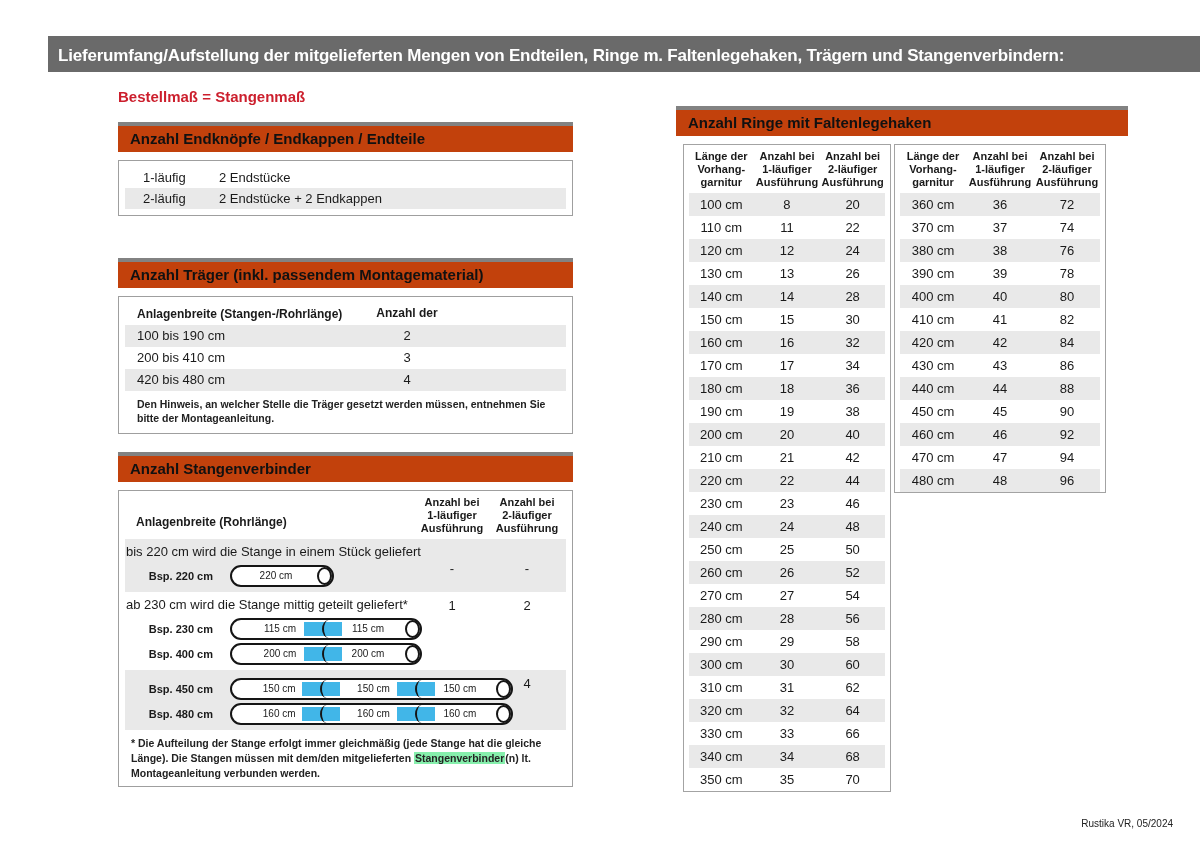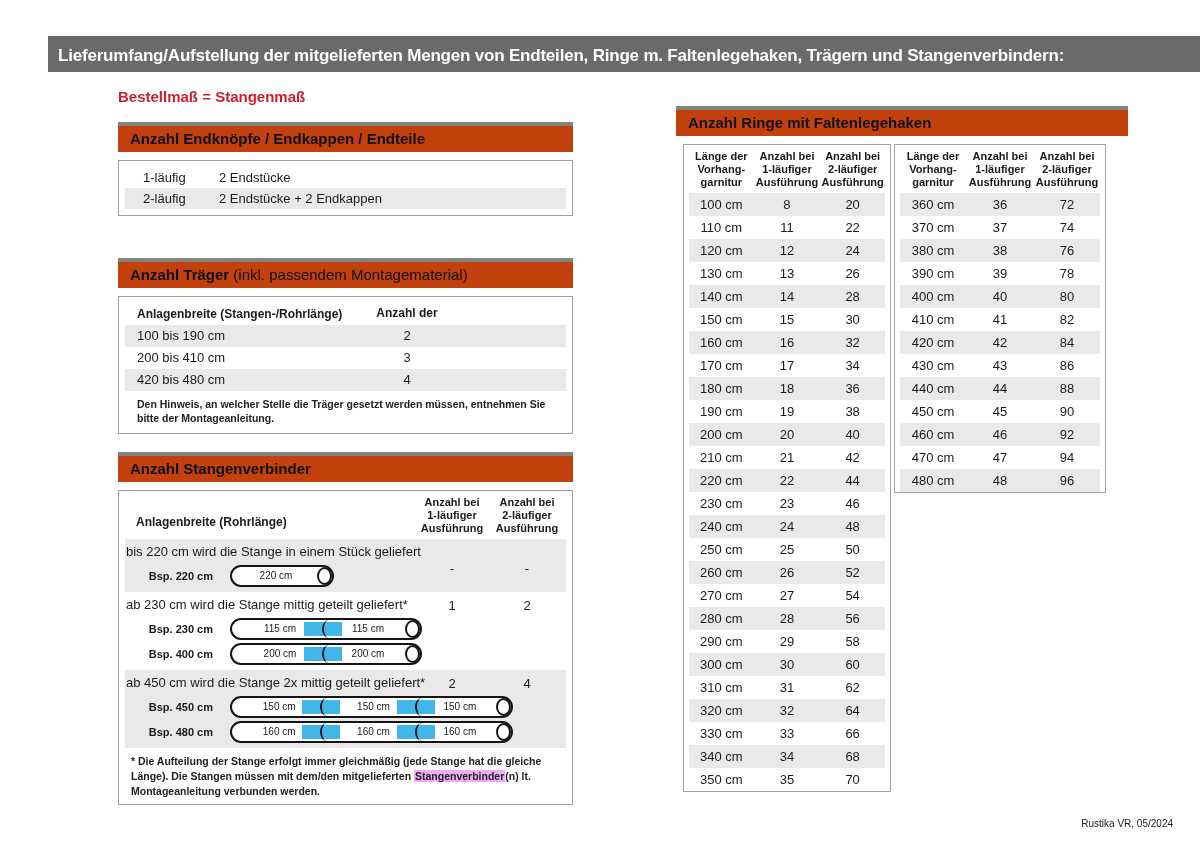--- a/index.html
+++ b/index.html
@@ -13,21 +13,21 @@
 
   
   .left-col{position:absolute;left:118px;top:88px;width:455px;}
   .right-col{position:absolute;left:676px;top:106px;width:452px;}
 
   .subtitle{color:#cc1f2d;font-weight:bold;font-size:15px;margin:0 0 16px 0;height:18px;}
 
   .secbar{height:30px;background:#c2410c;border-top:4px solid #828282;box-sizing:border-box;
           line-height:25px;padding-left:12px;font-size:15px;margin-bottom:8px;color:#111;}
   .secbar .b{font-weight:bold;}
-  .secbar .n{font-weight:normal;text-align:right;}
+  .secbar .n{font-weight:bold;text-align:right;}
 
   .tbl{border:1px solid #9f9f9f;background:#fff;padding:6px;box-sizing:border-box;}
   .shade{background:#e9e9e9;}
 
   
   .tbl-end{margin-bottom:42px;}
   .s-row{height:21px;line-height:21px;font-size:13px;}
   .sc1{display:inline-block;padding-left:18px;width:76px;box-sizing:content-box;}
 
   
@@ -59,21 +59,21 @@
   .rod{position:relative;height:22px;border:2px solid #151515;border-radius:11px;
        background:#fff;box-sizing:border-box;margin-left:8px;}
   .seg{position:absolute;top:0;height:18px;line-height:18px;font-size:10px;
        transform:translateX(-50%);white-space:nowrap;z-index:3;}
   .conn{position:absolute;top:2px;height:14px;width:38px;background:#41b6e8;z-index:1;}
   .arc{position:absolute;top:0;height:18px;width:13px;border:none;border-left:2px solid #151515;
        border-radius:50%;z-index:2;box-sizing:border-box;}
   .endcap{position:absolute;top:0;right:0;width:15px;height:18px;border:2px solid #151515;
           border-radius:50%;box-sizing:border-box;z-index:2;}
   .c-foot{padding:6px 14px 5px 12px;font-size:10.5px;line-height:15px;font-weight:bold;color:#222;}
-  .hl{background:#f0abfc;padding:0 1px;}
+  .hl{background:#86efac;padding:0 1px;}
 
   
   .rings-wrap{display:flex;gap:3px;padding-left:7px;align-items:flex-start;}
   .ring-table{border:1px solid #a3a3a3;background:#fff;box-sizing:border-box;}
   .ring-table.rt1{width:208px;}
   .ring-table.rt2{width:212px;}
   .r-head{display:flex;padding:5px 5px 4px 5px;}
   .r-head span{flex:0 0 33%;font-size:11px;font-weight:bold;line-height:13px;text-align:center;}
   .r-head span:nth-child(2){flex-basis:34%;}
   .ring-row{display:flex;height:23px;line-height:23px;margin:0 5px;font-size:13px;}
@@ -164,21 +164,20 @@
               <div class="rod" style="width: 192px;">
                 <span class="seg" style="left: 48px;">200 cm</span>
                 <span class="seg" style="left: 136px;">200 cm</span>
                 <div class="conn" style="left: 72px;"></div>
                 <div class="arc" style="left: 90px;"></div>
                 <div class="endcap"></div>
               </div>
             </div>
           </div>
           <div class="c-row shade">
-            <div class="line1">ab 450 cm wird die Stange 2x mittig geteilt geliefert*</div>
             <span class="vcol v1 val">2</span>
             <span class="vcol v2 val">4</span>
             <div class="example">
               <span class="exlbl">Bsp. 450 cm</span>
               <div class="rod" style="width: 283px;">
                 <span class="seg" style="left: 47.1667px;">150 cm</span>
                 <span class="seg" style="left: 141.5px;">150 cm</span>
                 <span class="seg" style="left: 227.833px;">150 cm</span>
                 <div class="conn" style="left: 70.3333px;"></div>
                 <div class="arc" style="left: 88.3333px;"></div>

